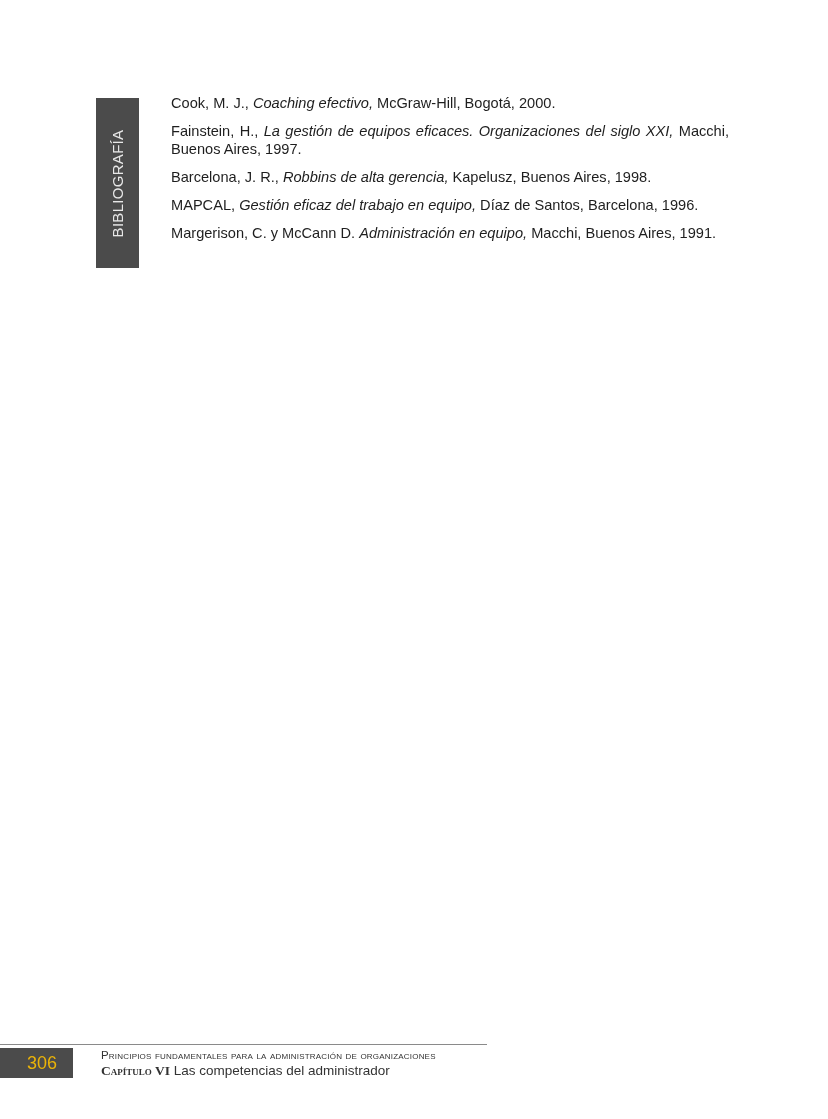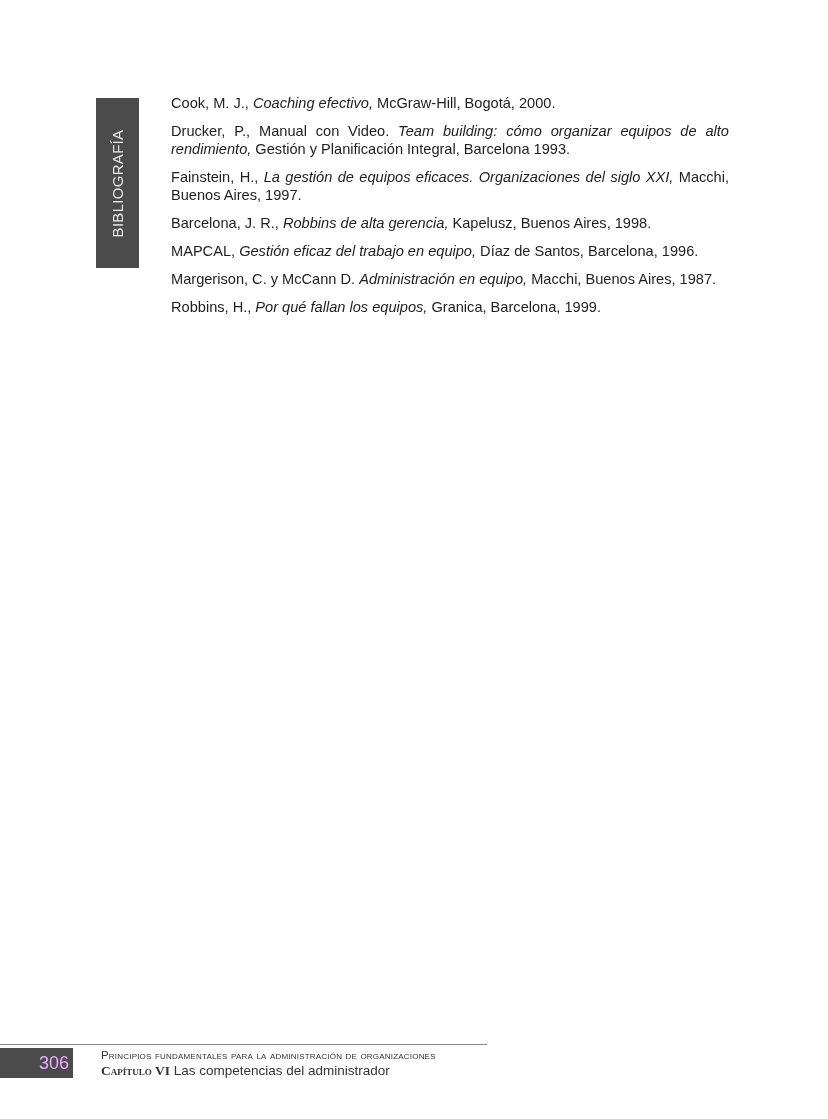--- a/index.html
+++ b/index.html
@@ -25,49 +25,47 @@
     .ref {
       margin: 0 0 10px 0; text-align: justify;
     }
     .ref i { font-style: italic; }
     .footer-line {
       position: absolute; left: 0; top: 1044px; width: 487px; height: 1px;
       background: #8a8a8a;
     }
     .page-num-box {
       position: absolute; left: 0; top: 1048px; width: 73px; height: 30px;
-      background: #4b4b4b; color: #f0abfc;
+      background: #4b4b4b; color: #eab308;
       font-size: 18px; line-height: 30px; text-align: right;
-      box-sizing: border-box; padding-right: 4px;
+      box-sizing: border-box; padding-right: 16px;
     }
     .footer-text {
       position: absolute; left: 101px; top: 1048px;
       color: #333; line-height: 15px;
     }
     .book-title {
       font-size: 11.5px; font-variant: small-caps; letter-spacing: 0.2px; text-align: right;
     }
     .chapter-line { font-size: 13.5px; }
     .chapter-label { font-variant: small-caps; font-weight: bold; font-family: "Liberation Serif", serif; margin-top: 16px; }
   </style>
 </head>
 <body>
 
 <div class="side-tab">
   <span class="side-tab-label">BIBLIOGRAFÍA</span>
 </div>
 
 <div class="refs">
   <p class="ref"><span>Cook, M. J., </span><i>Coaching efectivo,</i><span> McGraw-Hill, Bogotá, 2000.</span></p>
-  <p class="ref"><span>Drucker, P., Manual con Video. </span><i>Team building: cómo organizar equipos de alto rendimiento,</i><span> Gestión y Planificación Integral, Barcelona 1993.</span></p>
   <p class="ref"><span>Fainstein, H., </span><i>La gestión de equipos eficaces. Organizaciones del siglo XXI,</i><span> Macchi, Buenos Aires, 1997.</span></p>
   <p class="ref"><span>Barcelona, J. R., </span><i>Robbins de alta gerencia,</i><span> Kapelusz, Buenos Aires, 1998.</span></p>
   <p class="ref"><span>MAPCAL, </span><i>Gestión eficaz del trabajo en equipo,</i><span> Díaz de Santos, Barcelona, 1996.</span></p>
-  <p class="ref"><span>Margerison, C. y McCann D. </span><i>Administración en equipo,</i><span> Macchi, Buenos Aires, 1987.</span></p>
-  <p class="ref"><span>Robbins, H., </span><i>Por qué fallan los equipos,</i><span> Granica, Barcelona, 1999.</span></p>
+  <p class="ref"><span>Margerison, C. y McCann D. </span><i>Administración en equipo,</i><span> Macchi, Buenos Aires, 1991.</span></p>
 </div>
 
 <div class="footer-line"></div>
 <div class="page-num-box">306</div>
 <div class="footer-text">
   <div class="book-title">Principios fundamentales para la administración de organizaciones</div>
   <div class="chapter-line"><span class="chapter-label">Capítulo VI</span><span> Las competencias del administrador</span></div>
 </div>
 
 </body></html>

